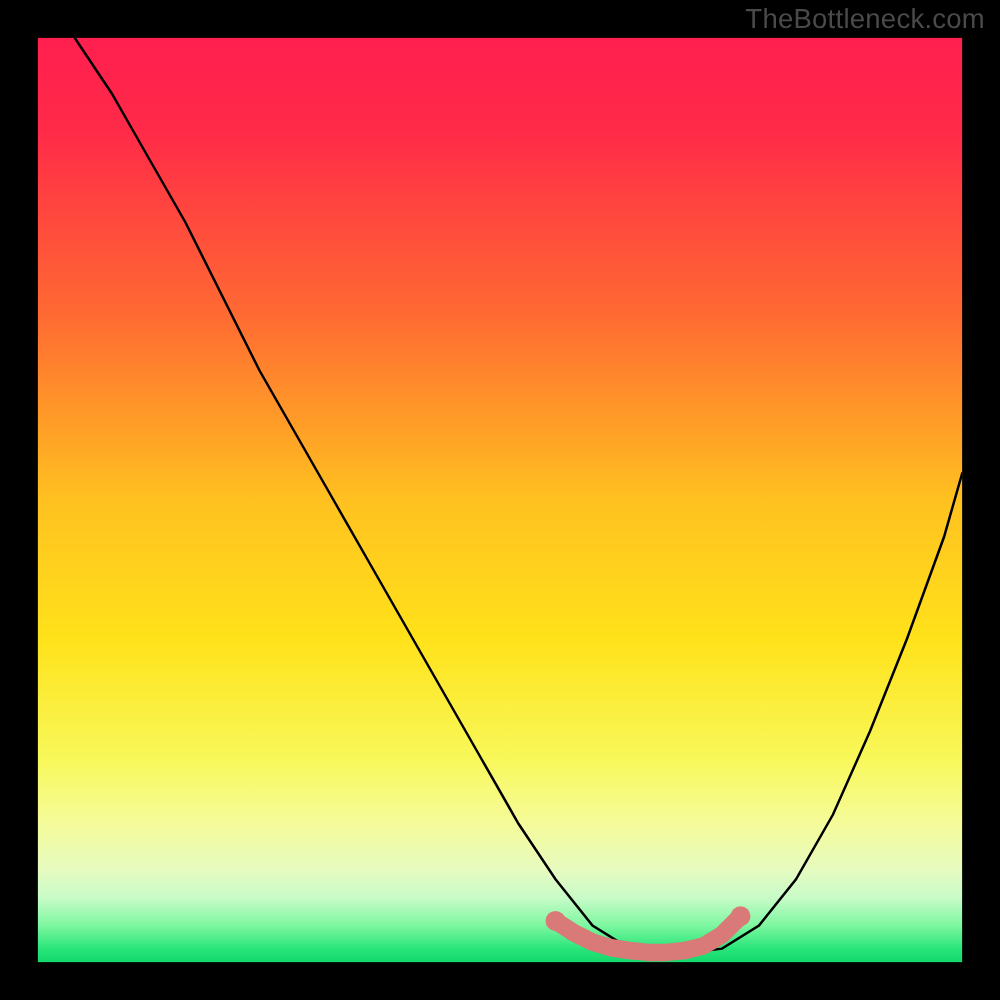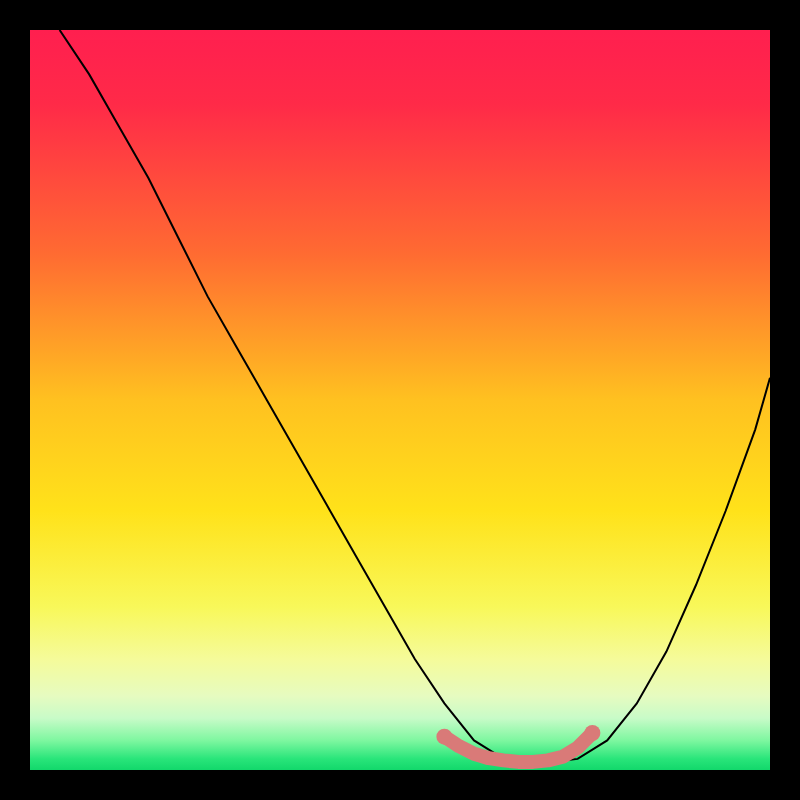--- a/index.html
+++ b/index.html
@@ -39,20 +39,21 @@
   .plot-area svg {
     display: block;
     width: 740px;
     height: 740px;
   }
 </style>
 </head>
 <body>
 
 <div class="frame">
+  <div class="watermark">TheBottleneck.com</div>
 
   <div class="plot-area">
     <svg id="plot-svg" viewBox="0 0 740 740">
       <defs>
         <linearGradient id="bg-grad" x1="0" y1="0" x2="0" y2="1">
             <stop offset="0%" stop-color="#ff1f4f"></stop>
             <stop offset="10%" stop-color="#ff2a48"></stop>
             <stop offset="30%" stop-color="#ff6a32"></stop>
             <stop offset="50%" stop-color="#ffc120"></stop>
             <stop offset="65%" stop-color="#ffe21a"></stop>

